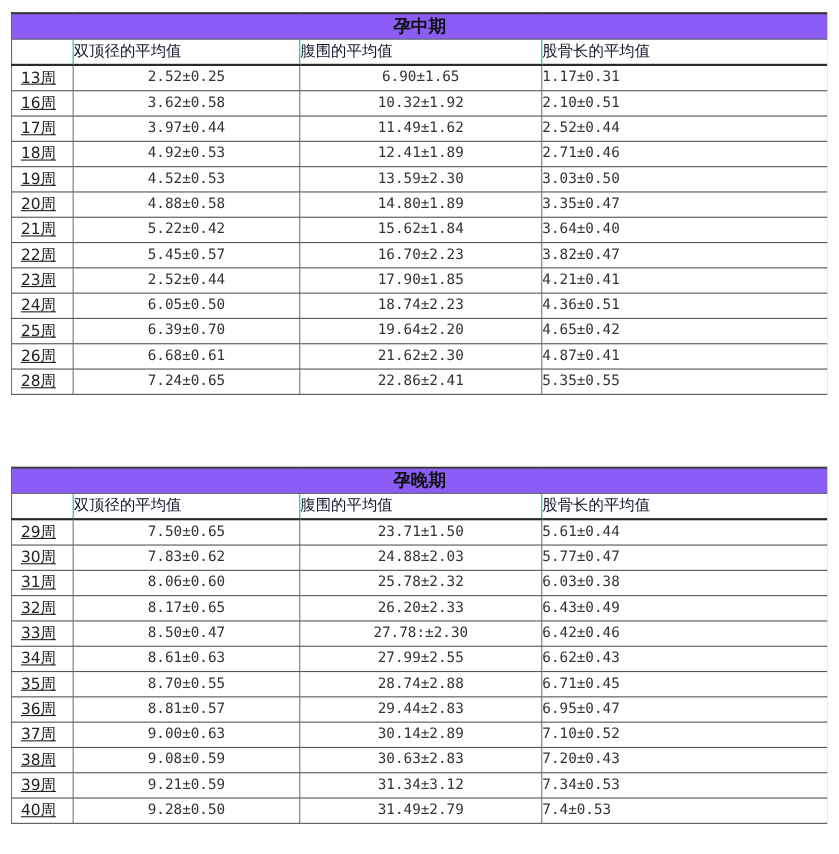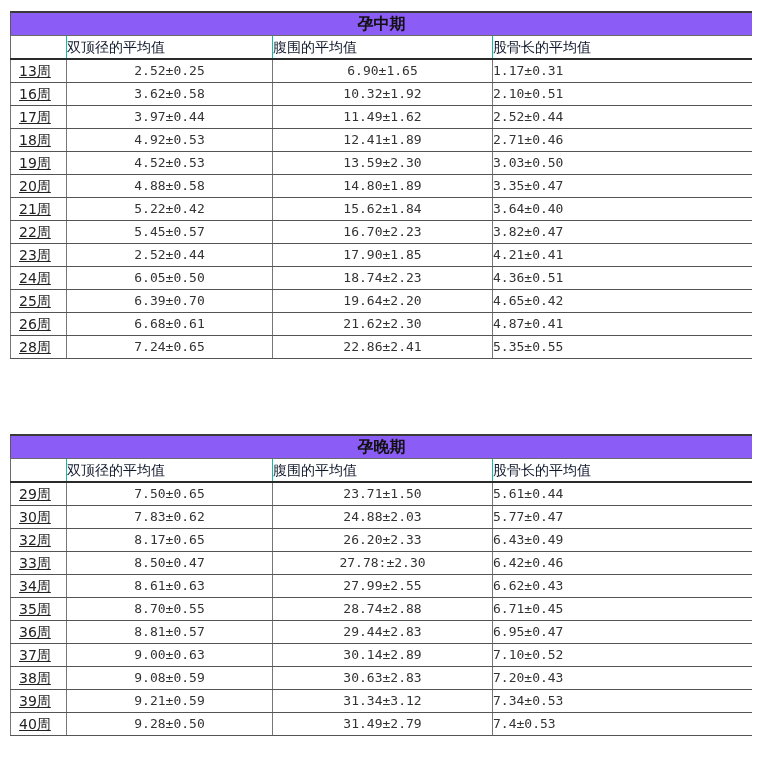--- a/index.html
+++ b/index.html
@@ -15,21 +15,21 @@
     font-family: "DejaVu Sans", "Liberation Sans", sans-serif;
     color: #222;
   }
   .block {
     position: absolute;
     left: 10px;
     width: 742px;
     overflow: hidden;
   }
   #block-mid { top: 11px; height: 421px; }
-  #block-late { top: 434px; height: 325px; }
+  #block-late { top: 424px; height: 325px; }
 
   table.grid {
     border-collapse: collapse;
     table-layout: fixed;
     width: 742px;
   }
   table.grid col.c0 { width: 56px; }
   table.grid col.c1 { width: 206px; }
   table.grid col.c2 { width: 220px; }
   table.grid col.c3 { width: 260px; }
@@ -209,20 +209,26 @@
           <td class="c2">23.71±1.50</td>
           <td class="c3">5.61±0.44</td>
         </tr>
         <tr class="data-row">
           <td class="week">30周</td>
           <td class="c1">7.83±0.62</td>
           <td class="c2">24.88±2.03</td>
           <td class="c3">5.77±0.47</td>
         </tr>
         <tr class="data-row">
+          <td class="week">31周</td>
+          <td class="c1">8.06±0.60</td>
+          <td class="c2">25.78±2.32</td>
+          <td class="c3">6.03±0.38</td>
+        </tr>
+        <tr class="data-row">
           <td class="week">32周</td>
           <td class="c1">8.17±0.65</td>
           <td class="c2">26.20±2.33</td>
           <td class="c3">6.43±0.49</td>
         </tr>
         <tr class="data-row">
           <td class="week">33周</td>
           <td class="c1">8.50±0.47</td>
           <td class="c2">27.78:±2.30</td>
           <td class="c3">6.42±0.46</td>

